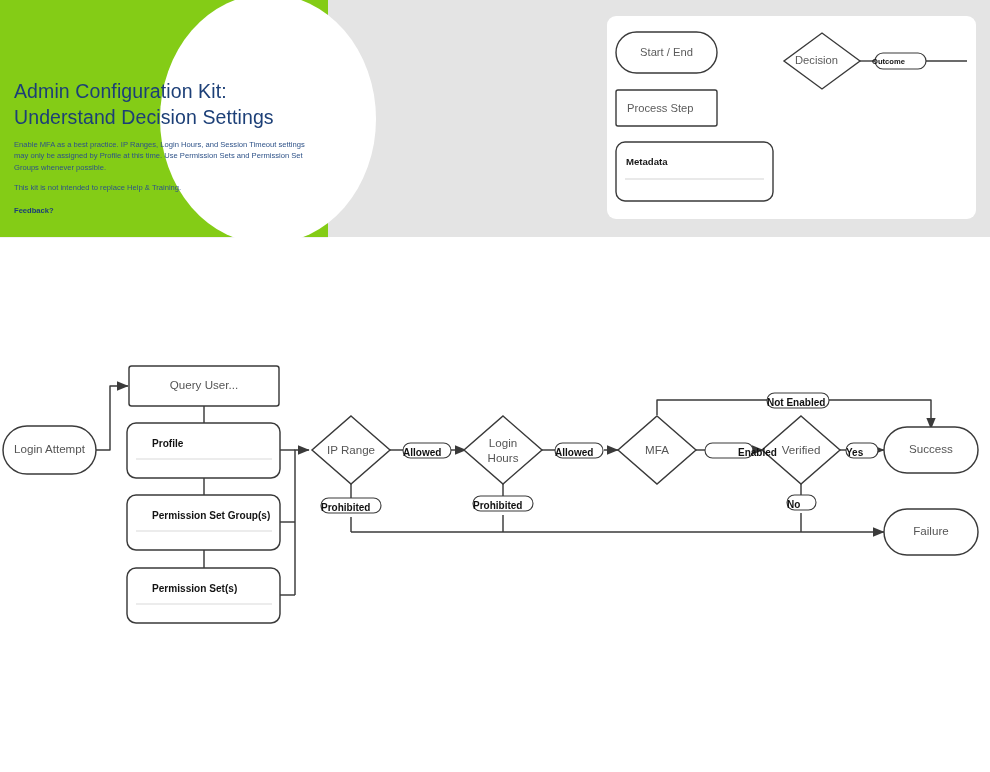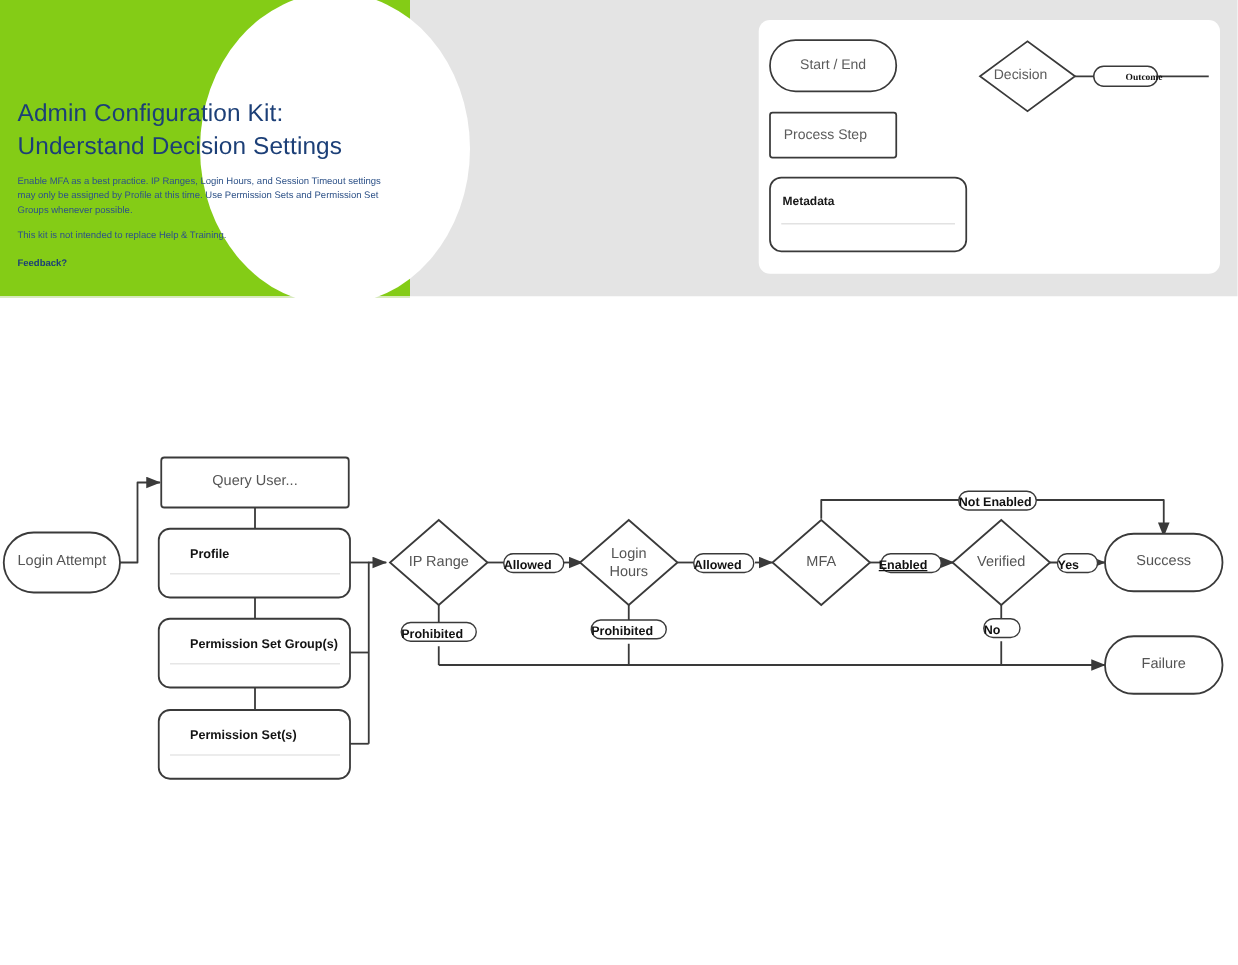--- a/index.html
+++ b/index.html
@@ -110,21 +110,21 @@
       <line x1="253" y1="45" x2="269" y2="45" stroke="#3a3a3a" stroke-width="1.4"></line>
 
       <rect x="268" y="37" width="51" height="16" rx="8" ry="8" fill="#fff" stroke="#3a3a3a" stroke-width="1.2"></rect>
       <line x1="319" y1="45" x2="360" y2="45" stroke="#3a3a3a" stroke-width="1.4"></line>
     </svg>
 
     <div class="lg-label" style="left:31px;top:30px;width:57px;text-align:center;">Start / End</div>
     <div class="lg-label" style="left:20px;top:86px;">Process Step</div>
     <div class="lg-label dark" style="left:19px;top:140px;">Metadata</div>
     <div class="lg-label" style="left:188px;top:38px;">Decision</div>
-    <div class="lg-label pill" style="left:272px;top:41px;width:51px;text-align:right;font-family:Liberation Serif, serif;">Outcome</div>
+    <div class="lg-label pill" style="left:256px;top:41px;width:51px;text-align:center;">Outcome</div>
   </div>
 
   <div class="flow">
     <svg width="990" height="450" viewBox="0 0 990 450">
       <defs>
         <marker id="arw" markerWidth="9" markerHeight="9" refX="7.6" refY="3.2" orient="auto" markerUnits="strokeWidth">
           <path d="M0,0 L8,3.2 L0,6.4 z" fill="#3a3a3a"></path>
         </marker>
       </defs>
       <g fill="none" stroke="#3a3a3a" stroke-width="1.45" stroke-linejoin="round">
@@ -215,19 +215,19 @@
     <div class="node-label" style="left:617px;top:188px;width:80px;">MFA</div>
     <div class="node-label" style="left:761px;top:188px;width:80px;">Verified</div>
 
     <div class="node-label" style="left:884px;top:187px;width:94px;">Success</div>
     <div class="node-label" style="left:884px;top:269px;width:94px;">Failure</div>
 
     <div class="edge-pill-label" style="left:403px;top:192px;width:48px;">Allowed</div>
     <div class="edge-pill-label" style="left:321px;top:247px;width:60px;">Prohibited</div>
     <div class="edge-pill-label" style="left:555px;top:192px;width:48px;">Allowed</div>
     <div class="edge-pill-label" style="left:473px;top:245px;width:60px;">Prohibited</div>
-    <div class="edge-pill-label" style="left:703px;top:192px;width:48px;text-decoration:underline;">Enabled</div>
+    <div class="edge-pill-label" style="left:738px;top:192px;width:48px;">Enabled</div>
     <div class="edge-pill-label" style="left:767px;top:142px;width:62px;">Not Enabled</div>
     <div class="edge-pill-label" style="left:846px;top:192px;width:32px;">Yes</div>
     <div class="edge-pill-label" style="left:787px;top:244px;width:29px;">No</div>
   </div>
 
 </div>
 
 </body></html>

